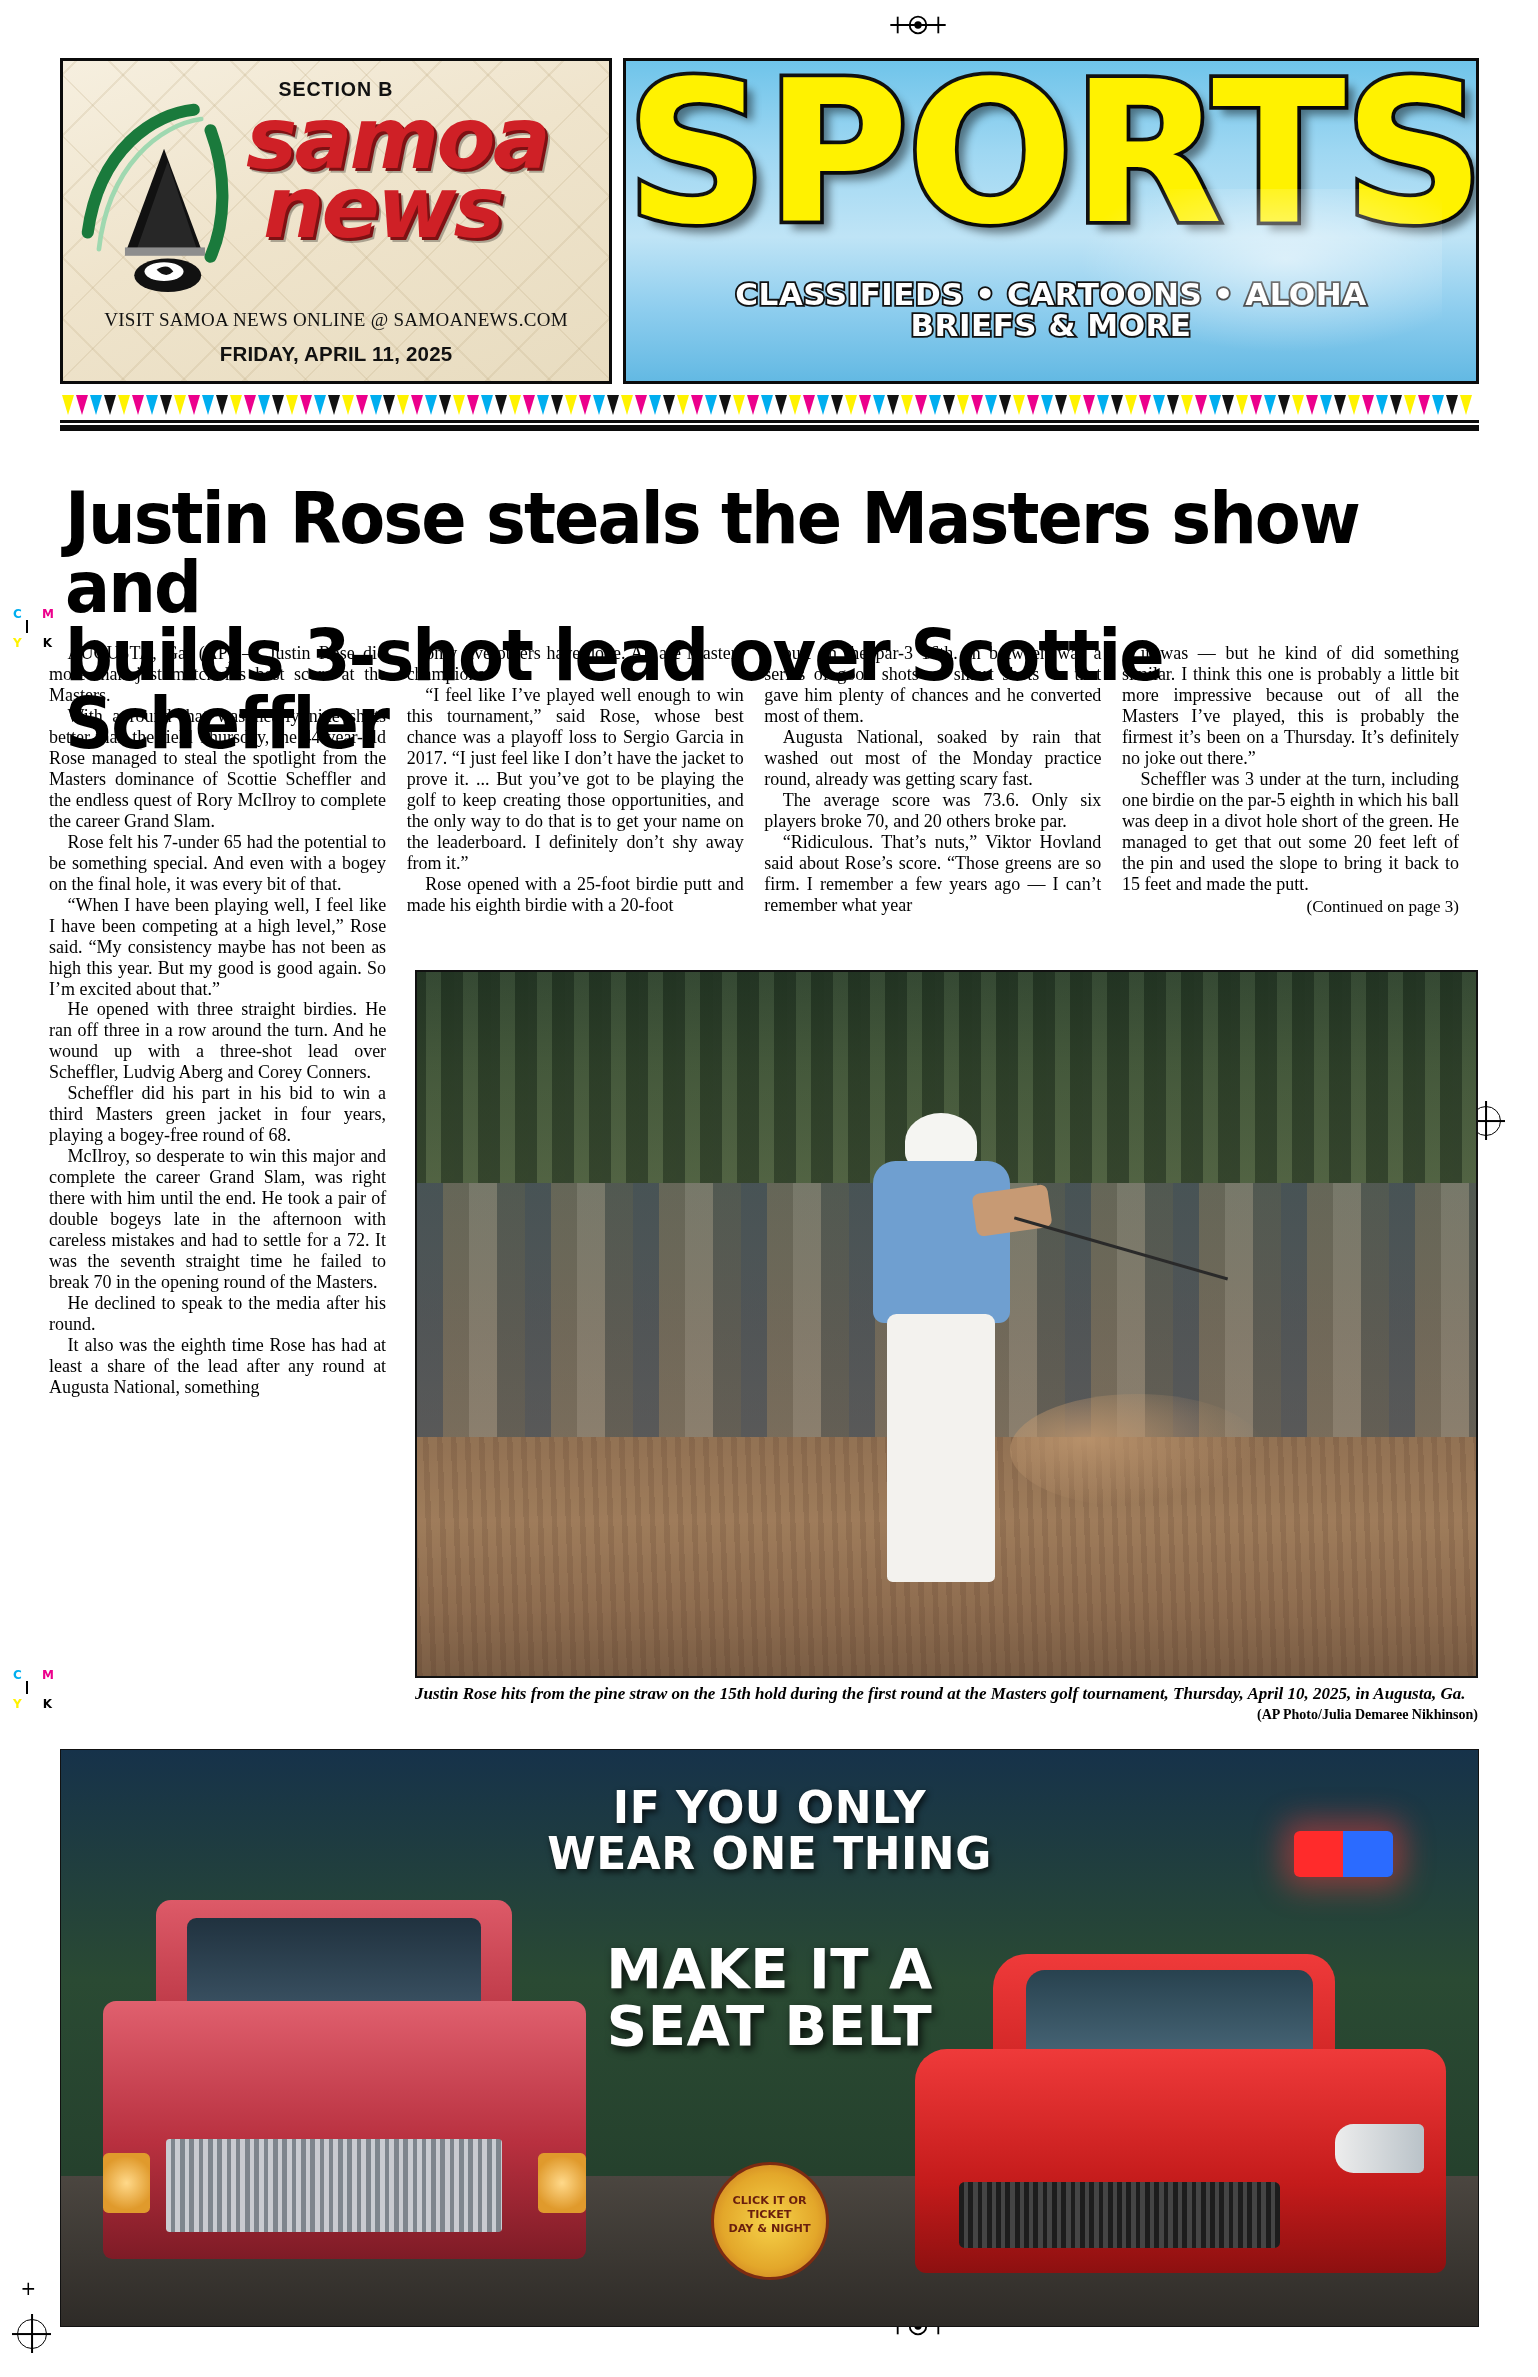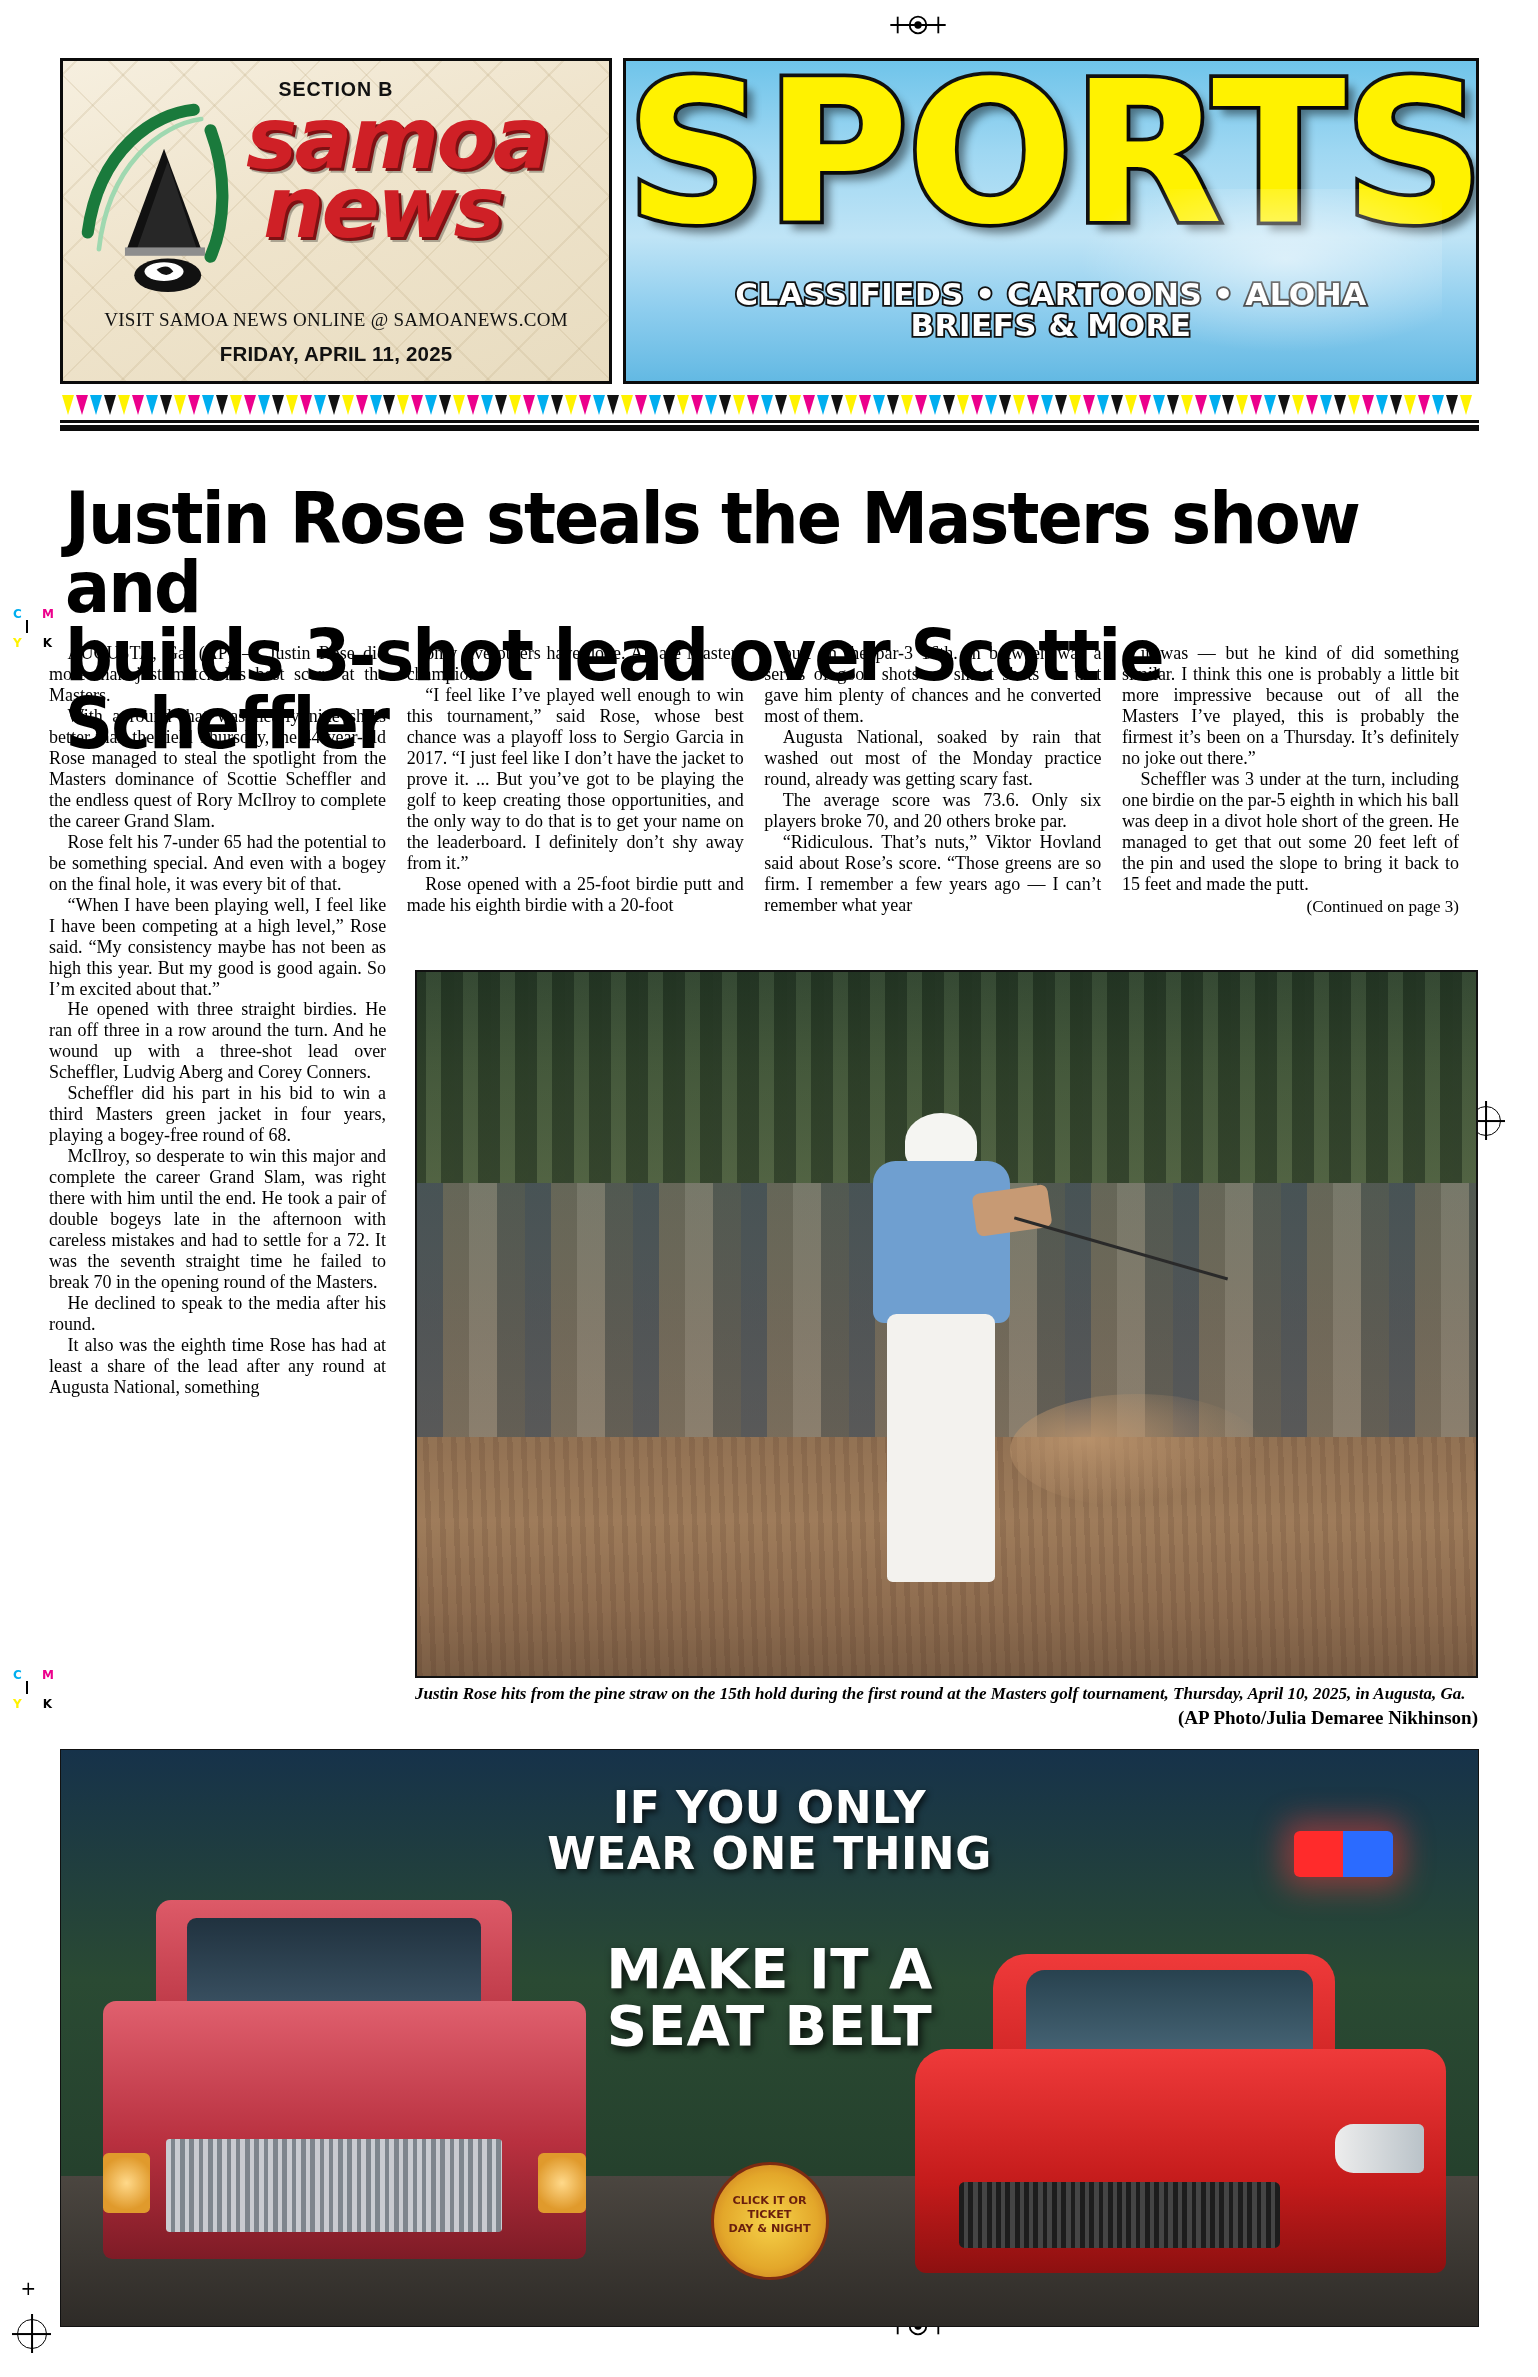--- a/index.html
+++ b/index.html
@@ -92,21 +92,21 @@
   .ph-golfer{position:absolute;left:41%;top:20%;width:17%;height:68%;}
   .gf-shirt{position:absolute;left:12%;top:10%;width:76%;height:34%;background:#6f9fd0;border-radius:22.4px 22.4px 11.2px 11.2px;}
   .gf-pants{position:absolute;left:20%;top:42%;width:60%;height:56%;background:#f3f2ee;border-radius:9.3px 9.3px 5.6px 5.6px;}
   .gf-cap{position:absolute;left:30%;top:0;width:40%;height:12%;background:#f5f5f2;border-radius:50% 50% 30% 30%;}
   .gf-arm{position:absolute;left:68%;top:16%;width:42%;height:9%;background:#c79a74;border-radius:7.5px;transform:rotate(-8deg);}
   .ph-club{position:absolute;left:56%;top:39%;width:21%;height:2.8px;background:#2a2a2a;transform:rotate(16deg);}
   .ph-spray{position:absolute;left:56%;top:60%;width:24%;height:16%;border-radius:50%;
     background:radial-gradient(ellipse at 30% 40%, rgba(190,150,110,.85) 0%, rgba(190,150,110,0) 70%);}
   .photo-cap{position:absolute;left:415px;top:1684px;width:1063px;font-family:"Liberation Serif",serif;
     font-style:italic;font-weight:bold;font-size:17px;line-height:1.22;color:#000;}
-  .photo-credit{position:absolute;right:0;top:22.4px;font-size:19px;font-style:normal;font-weight:bold;}
+  .photo-credit{position:absolute;right:0;top:22.4px;font-size:14px;font-style:normal;font-weight:bold;}
 
   
   .ad{position:absolute;left:60px;top:1749px;width:1419px;height:578px;border:1.9px solid #111;box-sizing:border-box;overflow:hidden;
     background:linear-gradient(180deg,#16324a 0%,#2a4a33 40%,#213a28 100%);}
   .ad-road{position:absolute;left:0;bottom:0;width:100%;height:26%;background:linear-gradient(180deg,#4b4640 0%,#2e2b27 100%);}
   .ad-truck{position:absolute;left:1.5%;bottom:2%;width:37%;height:80%;}
   .tk-body{position:absolute;left:4%;bottom:12%;width:92%;height:56%;background:linear-gradient(180deg,#e0606e 0%,#b8303f 55%,#7e1b26 100%);border-radius:13px 13px 9.3px 9.3px;}
   .tk-cab{position:absolute;left:14%;bottom:58%;width:68%;height:32%;background:linear-gradient(180deg,#dd5a68 0%,#b42f3d 100%);border-radius:15px 15px 0 0;}
   .tk-glass{position:absolute;left:20%;bottom:62%;width:56%;height:24%;background:linear-gradient(180deg,#20323f 0%,#40586a 100%);border-radius:9.3px;}
   .tk-grille{position:absolute;left:16%;bottom:18%;width:64%;height:20%;background:repeating-linear-gradient(90deg,#c9ccd1 0 4.7px,#7e868d 4.7px 9.3px);border-radius:3.7px;}

